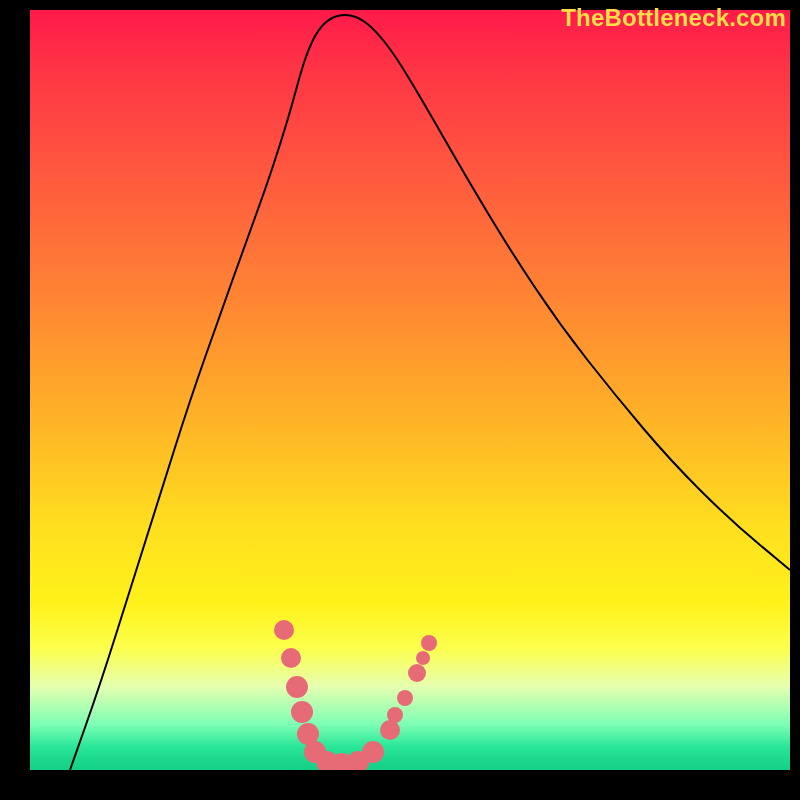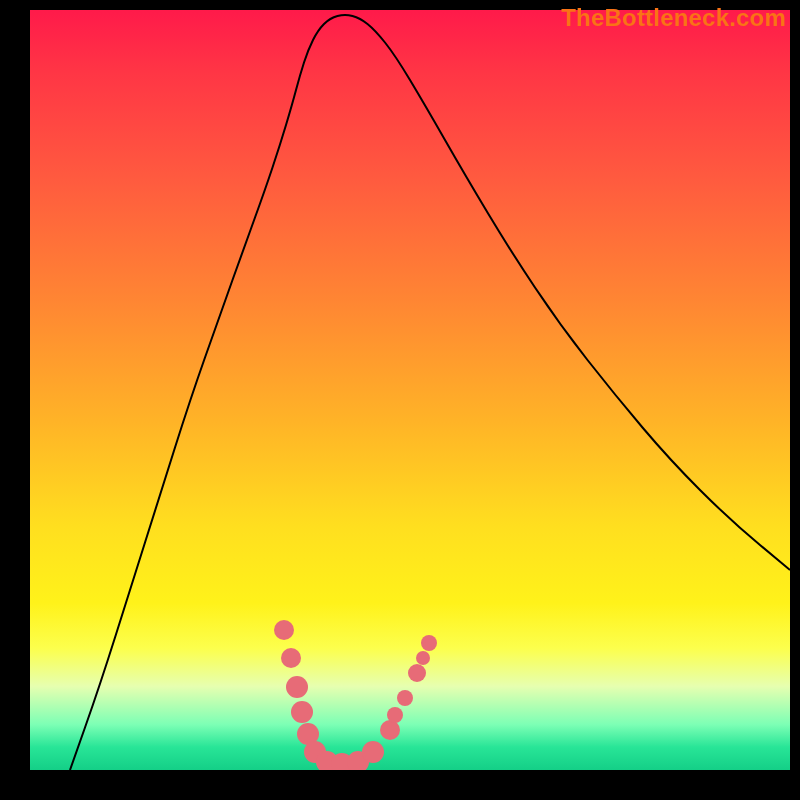--- a/index.html
+++ b/index.html
@@ -38,21 +38,21 @@
       #28e597 97%,
       #14cf87 100%);
   }
   .watermark {
     position: absolute;
     top: 4px;
     right: 14px;
     font-family: Arial, Helvetica, sans-serif;
     font-size: 24px;
     font-weight: 600;
-    color: #f97316;
+    color: #fde047;
     letter-spacing: 0.2px;
   }
   svg.curve {
     position: absolute;
     left: 0;
     top: 0;
     width: 760px;
     height: 760px;
   }
 </style>

